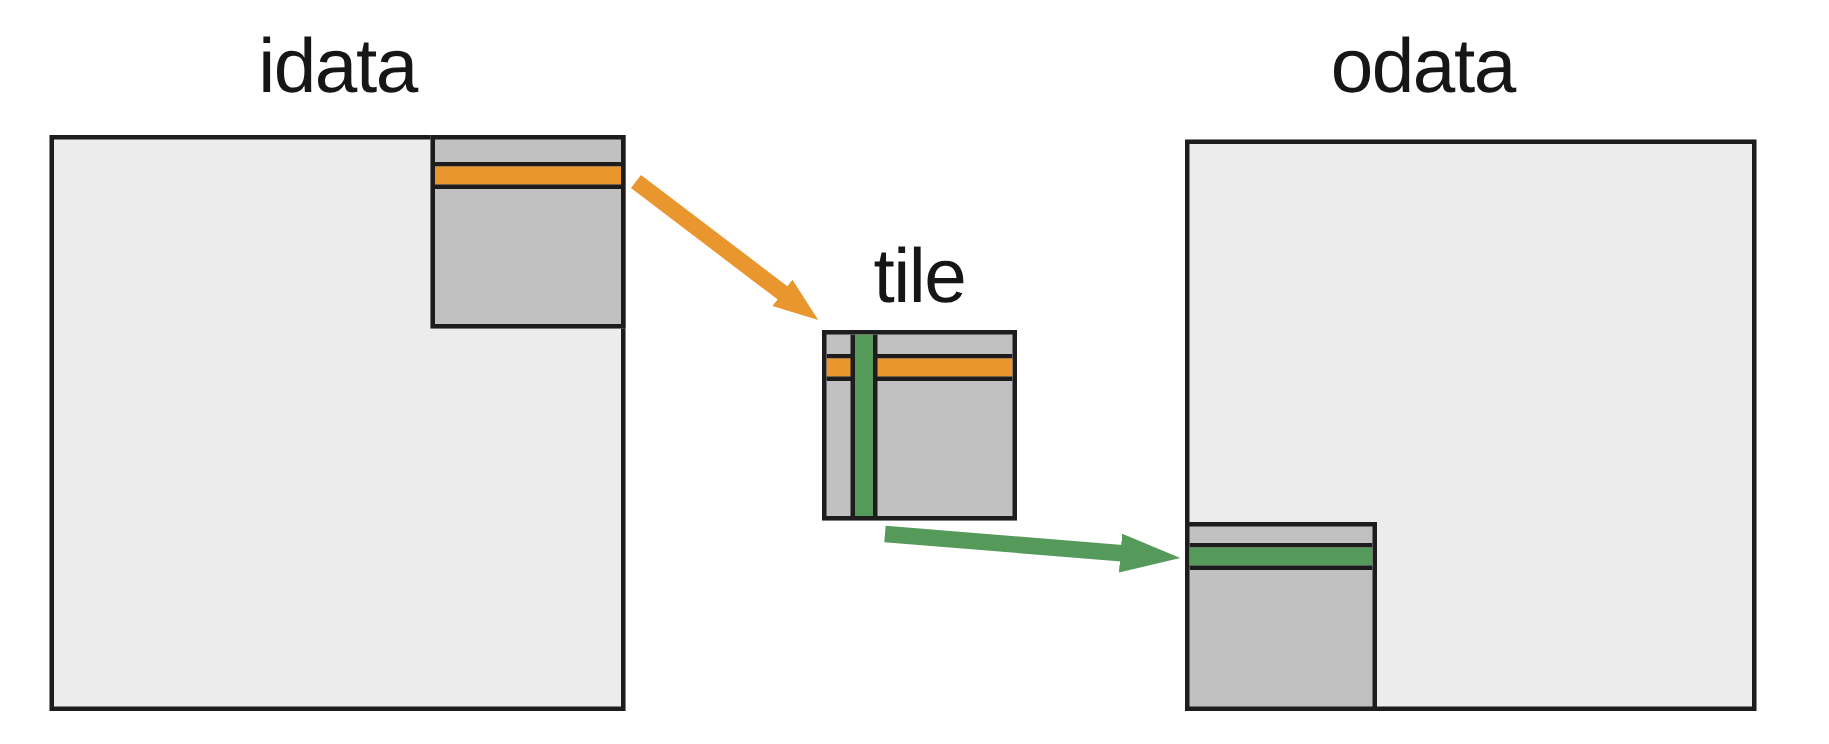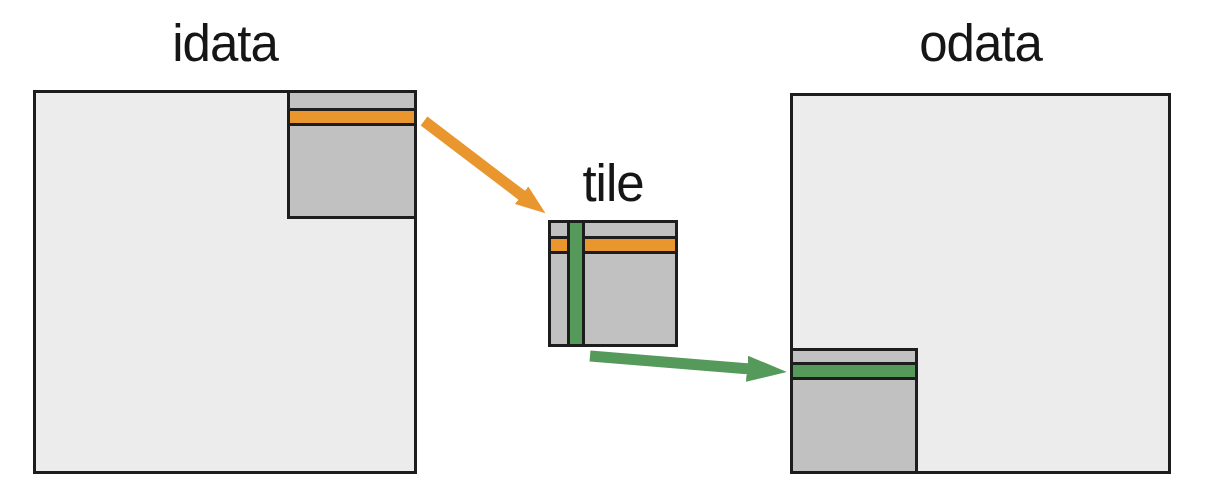--- a/index.html
+++ b/index.html
@@ -24,21 +24,21 @@
     position:absolute;
     font-size:51px;
     line-height:52px;
     color:var(--label_text);
     text-align:center;
     letter-spacing:-1px;
     user-select:none;
   }
   .label-idata{left:33px;top:18px;width:384px;}
   .label-tile{left:548px;top:158px;width:130px;}
-  .label-odata{left:790px;top:18px;width:381px;}
+  .label-odata{left:758px;top:18px;width:381px;}
 
   .matrix{
     position:absolute;
     background:var(--matrix_fill);
     border:3px solid var(--outline);
   }
   .matrix.idata{left:33px;top:90px;width:384px;height:384px;}
   .matrix.odata{left:790px;top:93px;width:381px;height:381px;}
 
   .tile-box{

